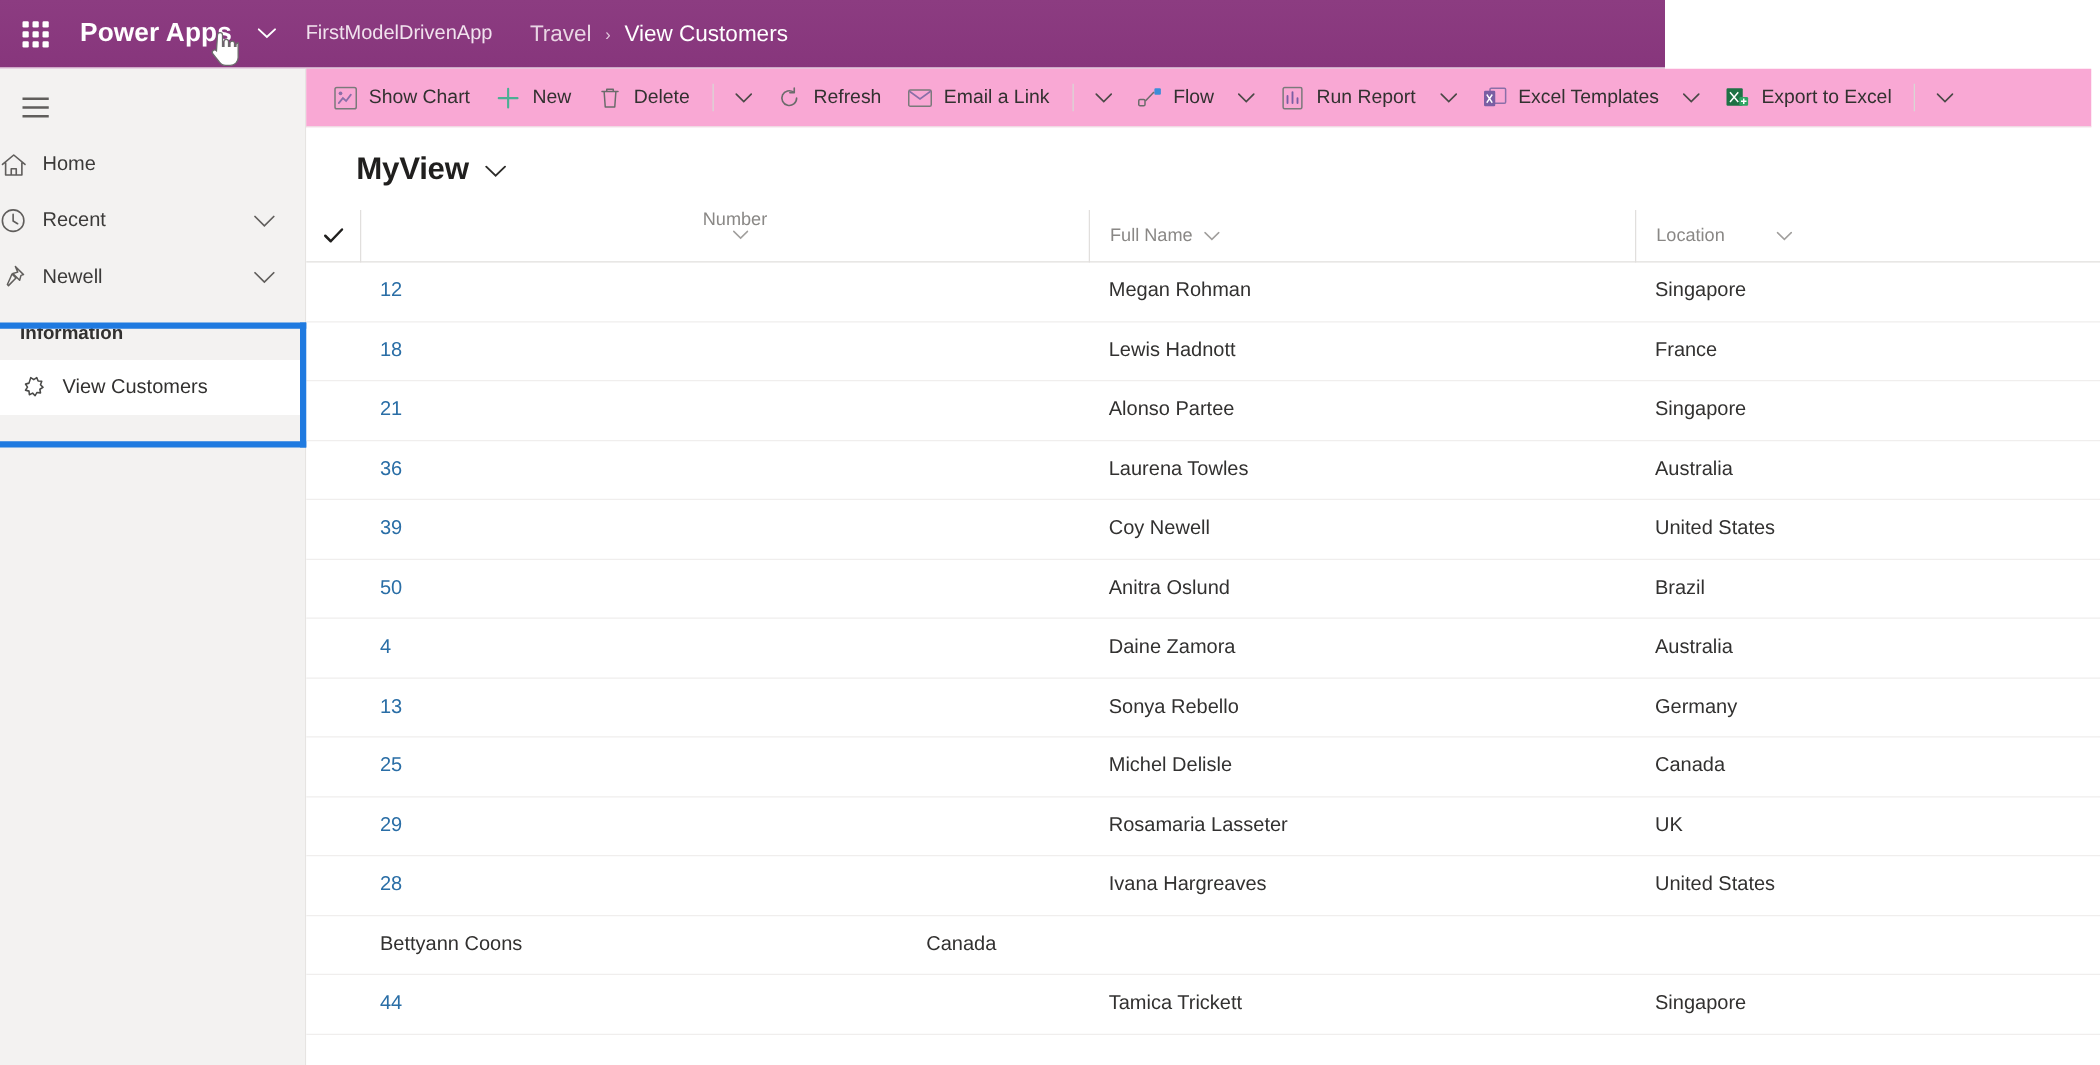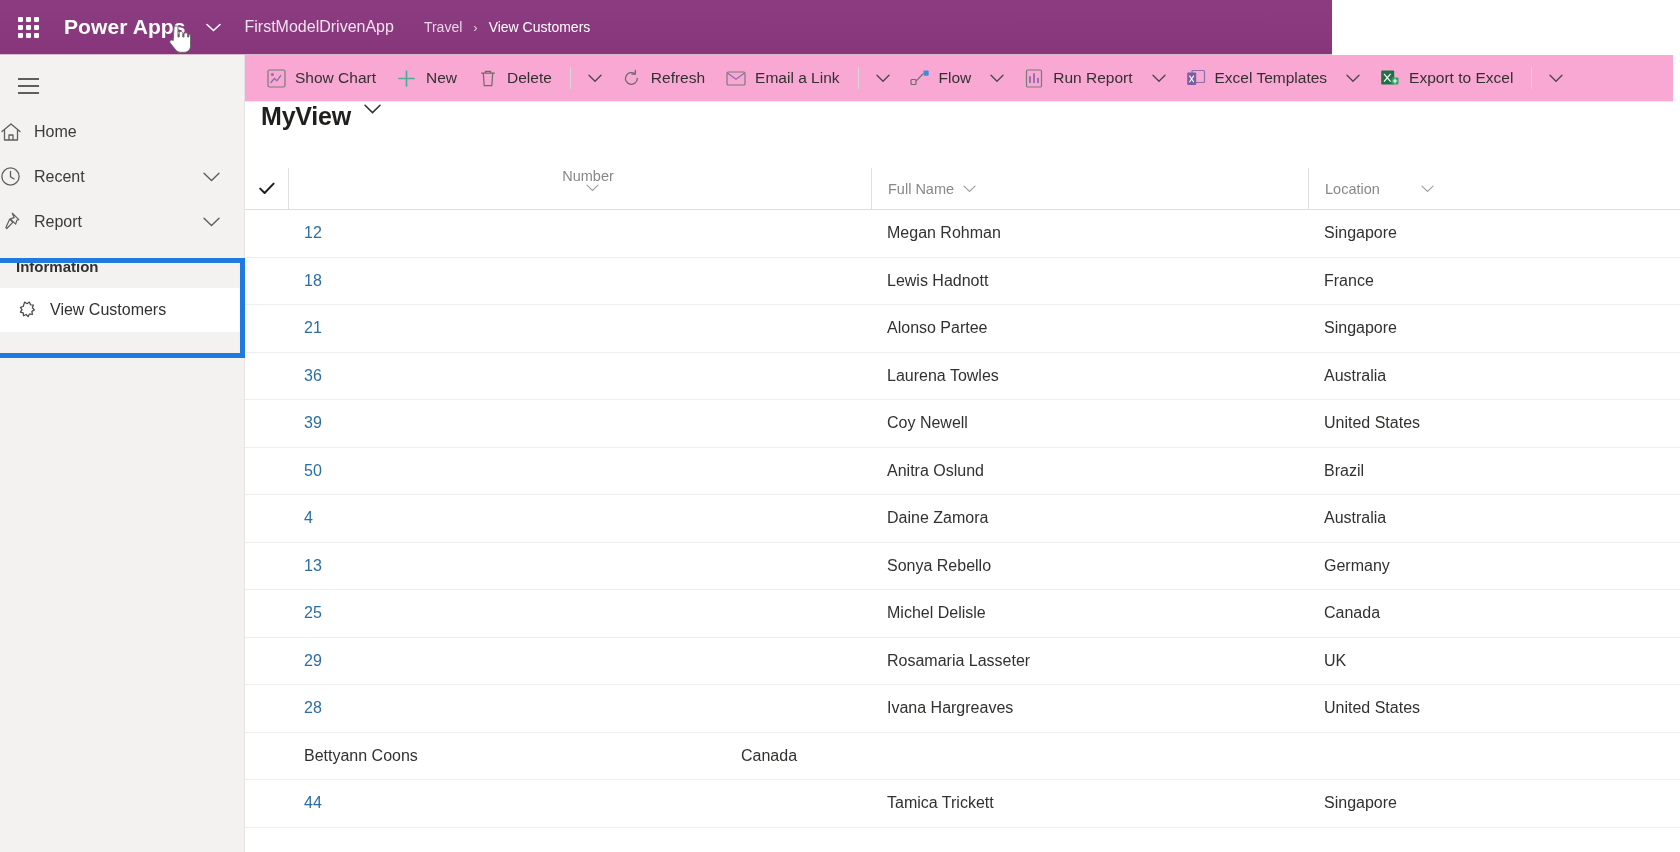--- a/index.html
+++ b/index.html
@@ -36,21 +36,21 @@
     font-size: 21px; font-weight: bold; letter-spacing: .1px;
     color: #ffffff; padding-left: 8px; cursor: pointer;
     white-space: nowrap;
   }
   .brand-chev { margin-left: 14px; display: inline-block; position: relative; top: -2px; cursor: pointer; }
 
   .app-name {
     font-size: 16px; color: #f1e2ee; margin-left: 24px; white-space: nowrap; cursor: pointer;
   }
   .crumbs { display: flex; align-items: center; margin-left: 30px; white-space: nowrap; }
-  .crumb { font-size: 14px; color: #e9d5e4; cursor: pointer; }
+  .crumb { font-size: 18px; color: #e9d5e4; cursor: pointer; }
   .crumb.cur { color: #ffffff; }
   .crumb-sep { margin: 0 11px; font-size: 13px; color: #e3c9dd; }
 
   
   .cursor-hand {
     position: absolute; left: 167px; top: 24px; width: 26px; height: 30px;
     pointer-events: none;
   }
 
   
@@ -119,21 +119,21 @@
     width: 32px; height: 38px; cursor: pointer; border-radius: 2px; color: #4b4947;
   }
   .cmd-sep { width: 1px; height: 22px; background: #d9d6d3; margin: 0 8px; }
 
   
   .main {
     position: absolute; left: 245px; top: 102px; width: 1435px; height: 750px;
     background: #ffffff;
   }
   .view-row {
-    height: 66px; display: flex; padding-left: 16px;
+    height: 66px; display: flex; align-items: center; padding-left: 40px;
   }
   .view-name {
     font-size: 25px; font-weight: bold; color: #201f1e; letter-spacing: -.2px;
   }
   .view-chev { margin-left: 13px; color: #2e2d2b; position: relative; top: 2px; cursor: pointer; }
 
   
   .grid { width: 100%; }
   .grid-head {
     display: flex; align-items: center; height: 42px;
@@ -235,21 +235,21 @@
         </svg>
     </span>
   </div>
 
   <div class="nav-item">
     <span class="nav-icon">
       <svg width="21" height="21" viewBox="0 0 21 21">
           <path d="M12.3 2.2l6.5 6.5-2 .6-1.1 3.9-5.4-5.4 3.9-1.1zM9.6 8.2l3.2 3.2-6 6.1-.9-.9 2.6-5.8z" stroke="#605e5c" stroke-width="1.2" fill="none" stroke-linejoin="round"></path>
         </svg>
     </span>
-    <span class="nav-label">Report</span>
+    <span class="nav-label">Newell</span>
     <span class="nav-chev">
       <svg width="17" height="10" viewBox="0 0 17 10">
           <path d="M1 1.2L8.5 8.6L16 1.2" stroke="#605e5c" stroke-width="1.4" fill="none" stroke-linecap="round"></path>
         </svg>
     </span>
   </div>
 
   <div class="group-header">Information</div>
 
   <div class="subnav-item">

